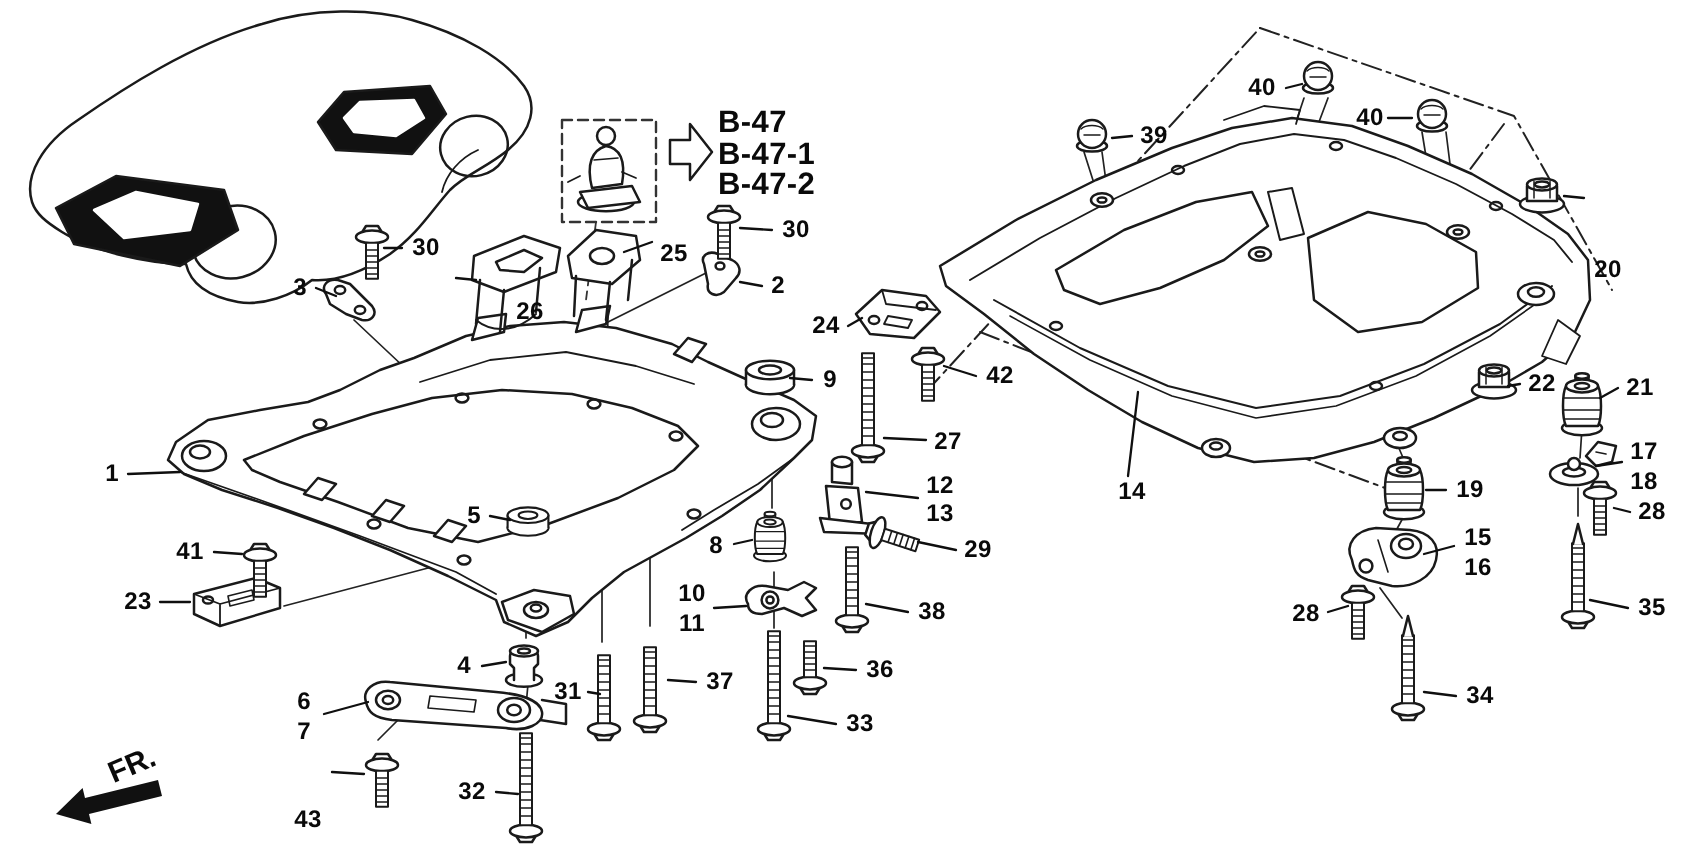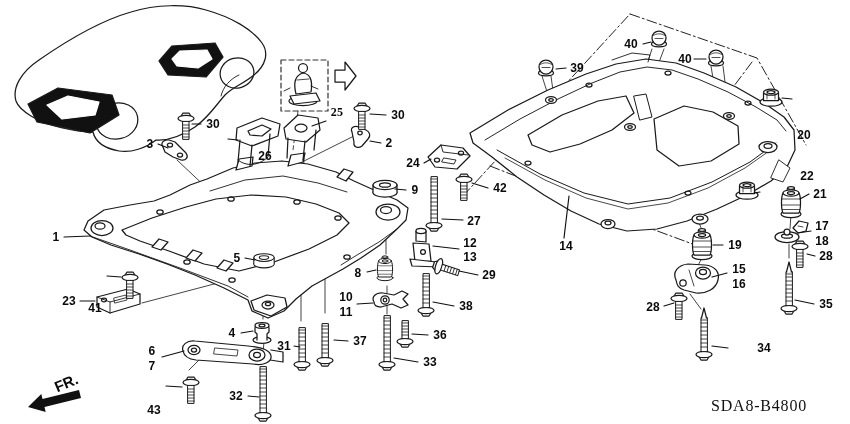--- a/index.html
+++ b/index.html
@@ -380,45 +380,49 @@
       <div class="callout" style="left: 470px; top: 243px;">12</div>
       <div class="callout" style="left: 470px; top: 257px;">13</div>
       <div class="callout" style="left: 566px; top: 246px;">14</div>
       <div class="callout" style="left: 739px; top: 269px;">15</div>
       <div class="callout" style="left: 739px; top: 284px;">16</div>
       <div class="callout" style="left: 822px; top: 226px;">17</div>
       <div class="callout" style="left: 822px; top: 241px;">18</div>
       <div class="callout" style="left: 735px; top: 245px;">19</div>
       <div class="callout" style="left: 804px; top: 99px; margin-top: 36px;">20</div>
       <div class="callout" style="left: 820px; top: 194px;">21</div>
-      <div class="callout" style="left: 771px; top: 176px; margin-left: 36px;">22</div>
+      <div class="callout" style="left: 771px; top: 192px;">22</div>
       <div class="callout" style="left: 69px; top: 301px;">23</div>
       <div class="callout" style="left: 413px; top: 163px;">24</div>
-      <div class="callout" style="left: 337px; top: 112px; font-family: Liberation Serif, serif;">25</div>
+      <div class="callout" style="left: 337px; top: 127px;">25</div>
       <div class="callout" style="left: 217px; top: 156px; margin-left: 48px;">26</div>
       <div class="callout" style="left: 474px; top: 221px;">27</div>
       <div class="callout" style="left: 653px; top: 307px;">28</div>
       <div class="callout" style="left: 826px; top: 256px;">28</div>
       <div class="callout" style="left: 489px; top: 275px;">29</div>
       <div class="callout" style="left: 213px; top: 124px;">30</div>
       <div class="callout" style="left: 398px; top: 115px;">30</div>
       <div class="callout" style="left: 284px; top: 346px;">31</div>
       <div class="callout" style="left: 236px; top: 396px;">32</div>
       <div class="callout" style="left: 430px; top: 362px;">33</div>
-      <div class="callout" style="left: 764px; top: 348px; text-align: right;">34</div>
+      <div class="callout" style="left: 740px; top: 348px; text-align: right;">34</div>
       <div class="callout" style="left: 826px; top: 304px;">35</div>
       <div class="callout" style="left: 440px; top: 335px;">36</div>
       <div class="callout" style="left: 360px; top: 341px;">37</div>
       <div class="callout" style="left: 466px; top: 306px;">38</div>
       <div class="callout" style="left: 577px; top: 68px;">39</div>
       <div class="callout" style="left: 631px; top: 44px;">40</div>
       <div class="callout" style="left: 685px; top: 59px;">40</div>
-      <div class="callout" style="left: 95px; top: 276px; margin-top: 32px;">41</div>
+      <div class="callout" style="left: 95px; top: 276px;">41</div>
       <div class="callout" style="left: 500px; top: 188px;">42</div>
       <div class="callout" style="left: 154px; top: 386px; margin-top: 24px;">43</div>
     </div>
 
+<div class="ref-links">
+  <div>B-47</div>
+  <div>B-47-1</div>
+  <div>B-47-2</div>
+</div>
 
 <div class="fr-label">FR.</div>
 
-<div class="diagram-code">SDA8-B4800</div>
 
 </div>
 
 </body></html>

